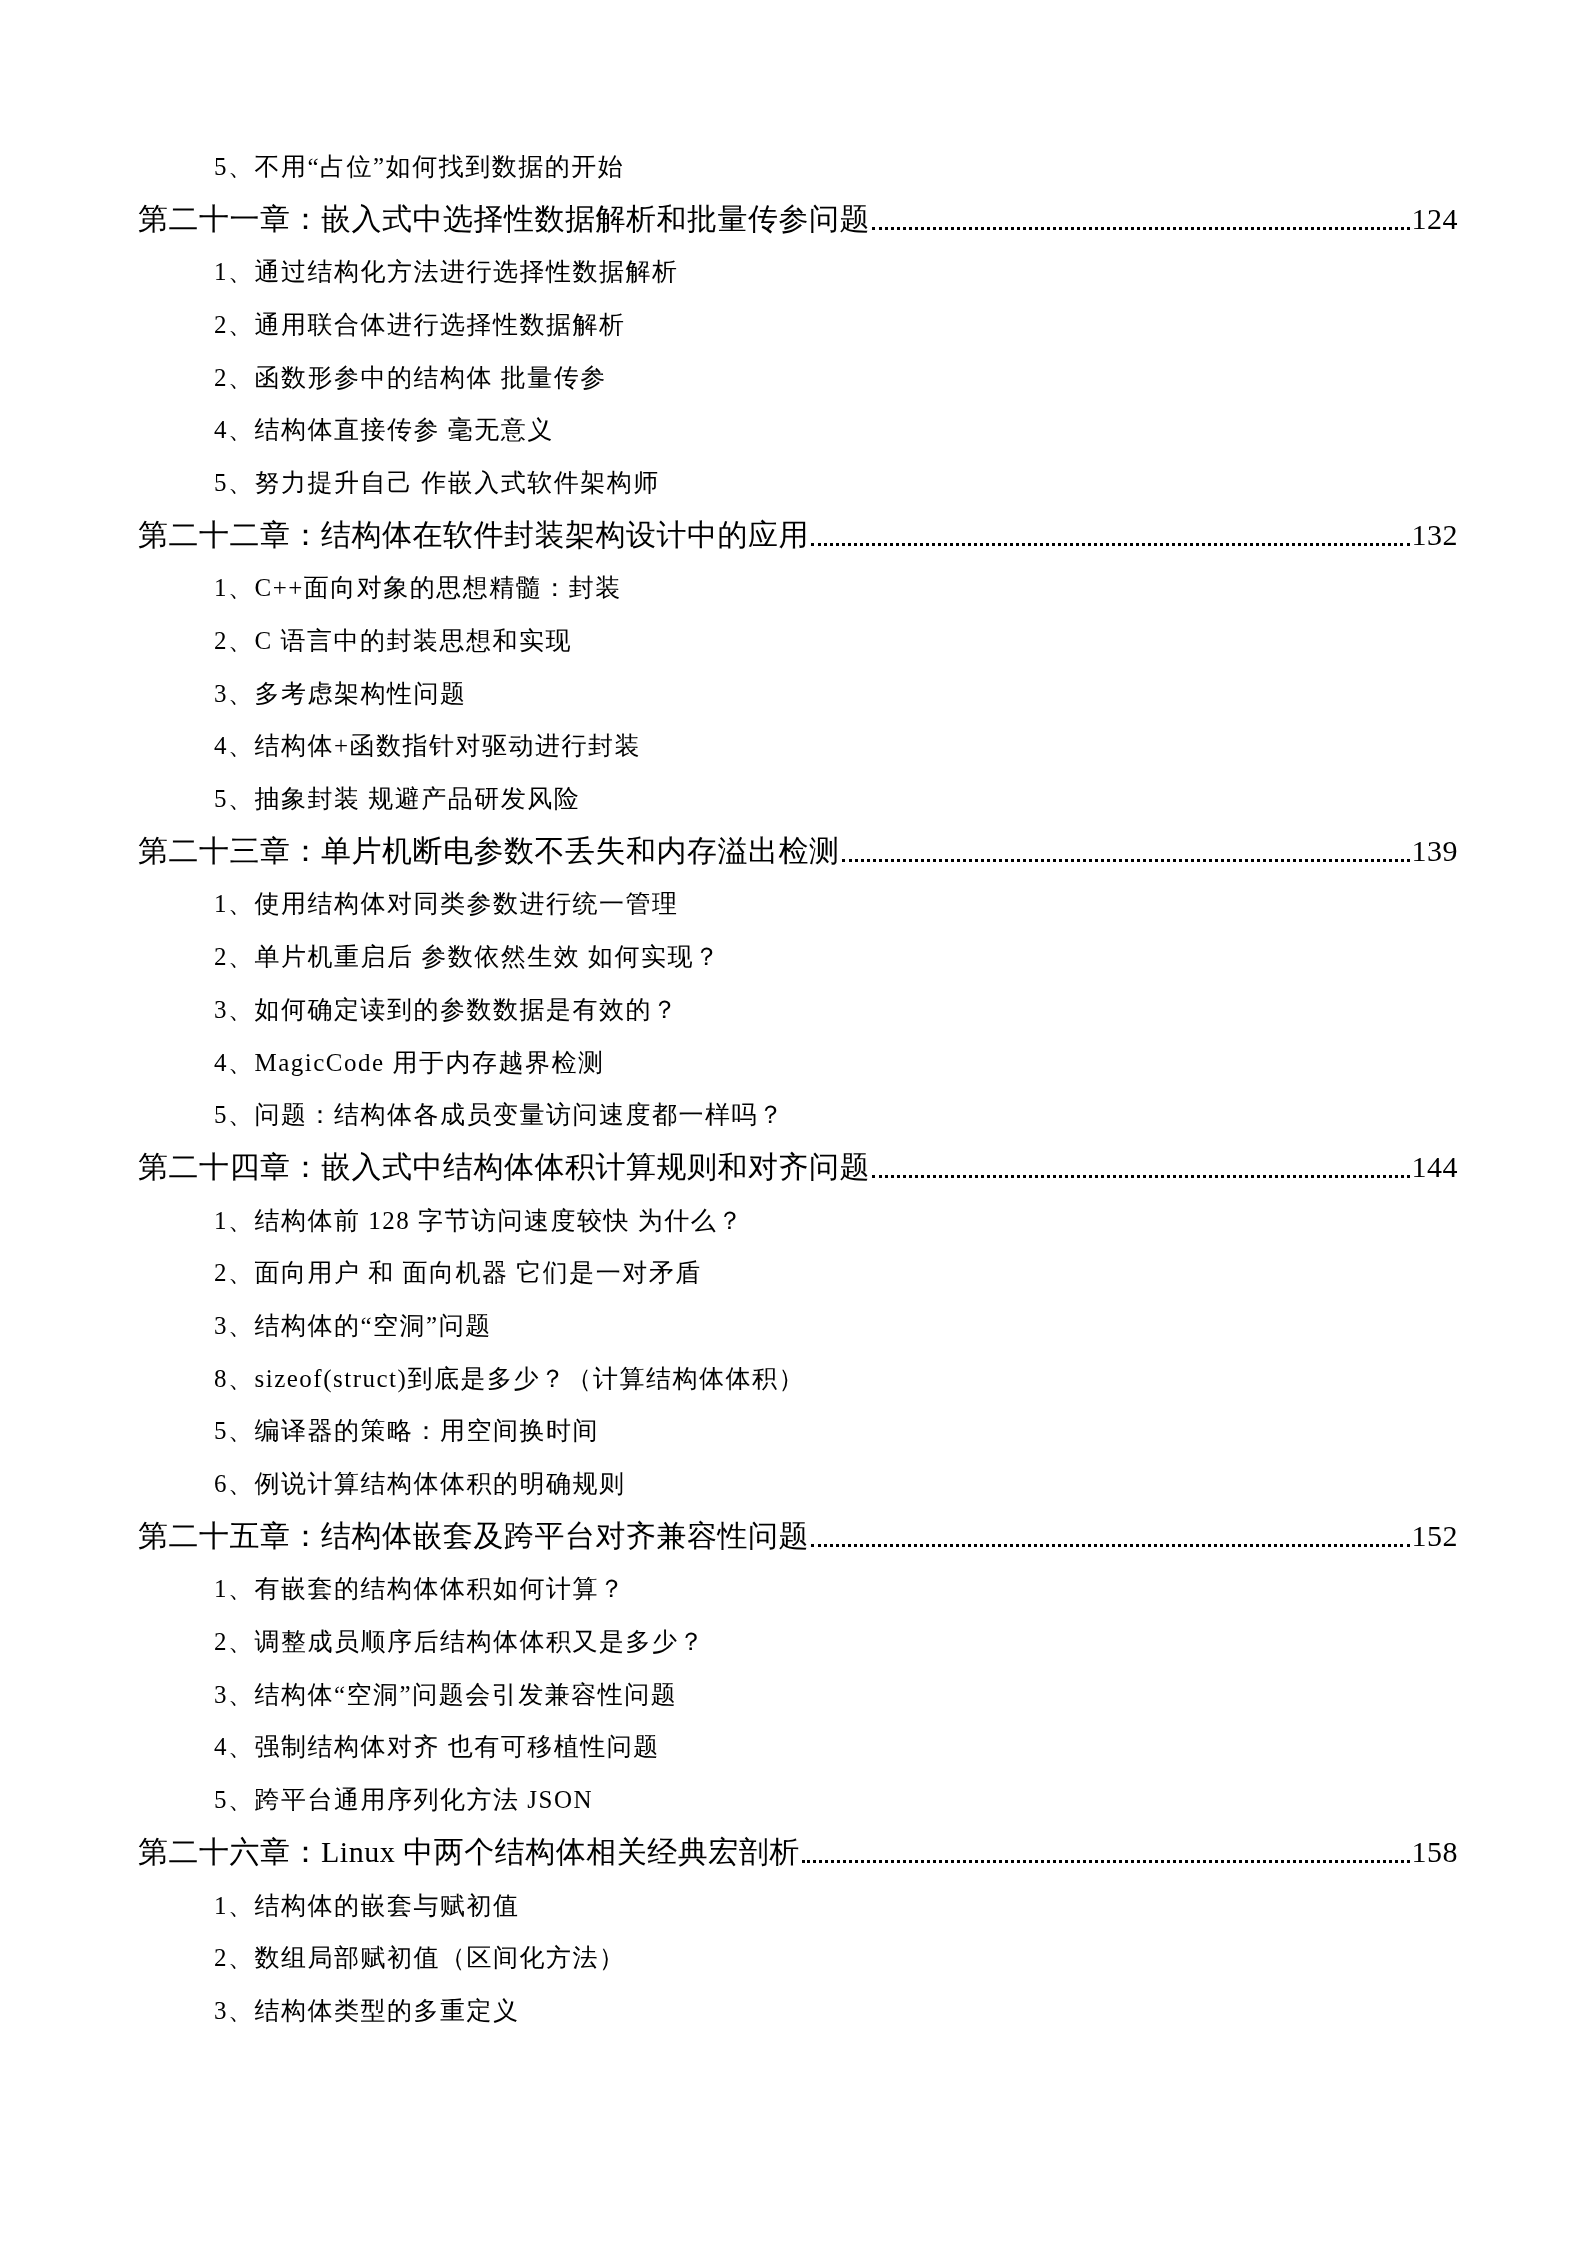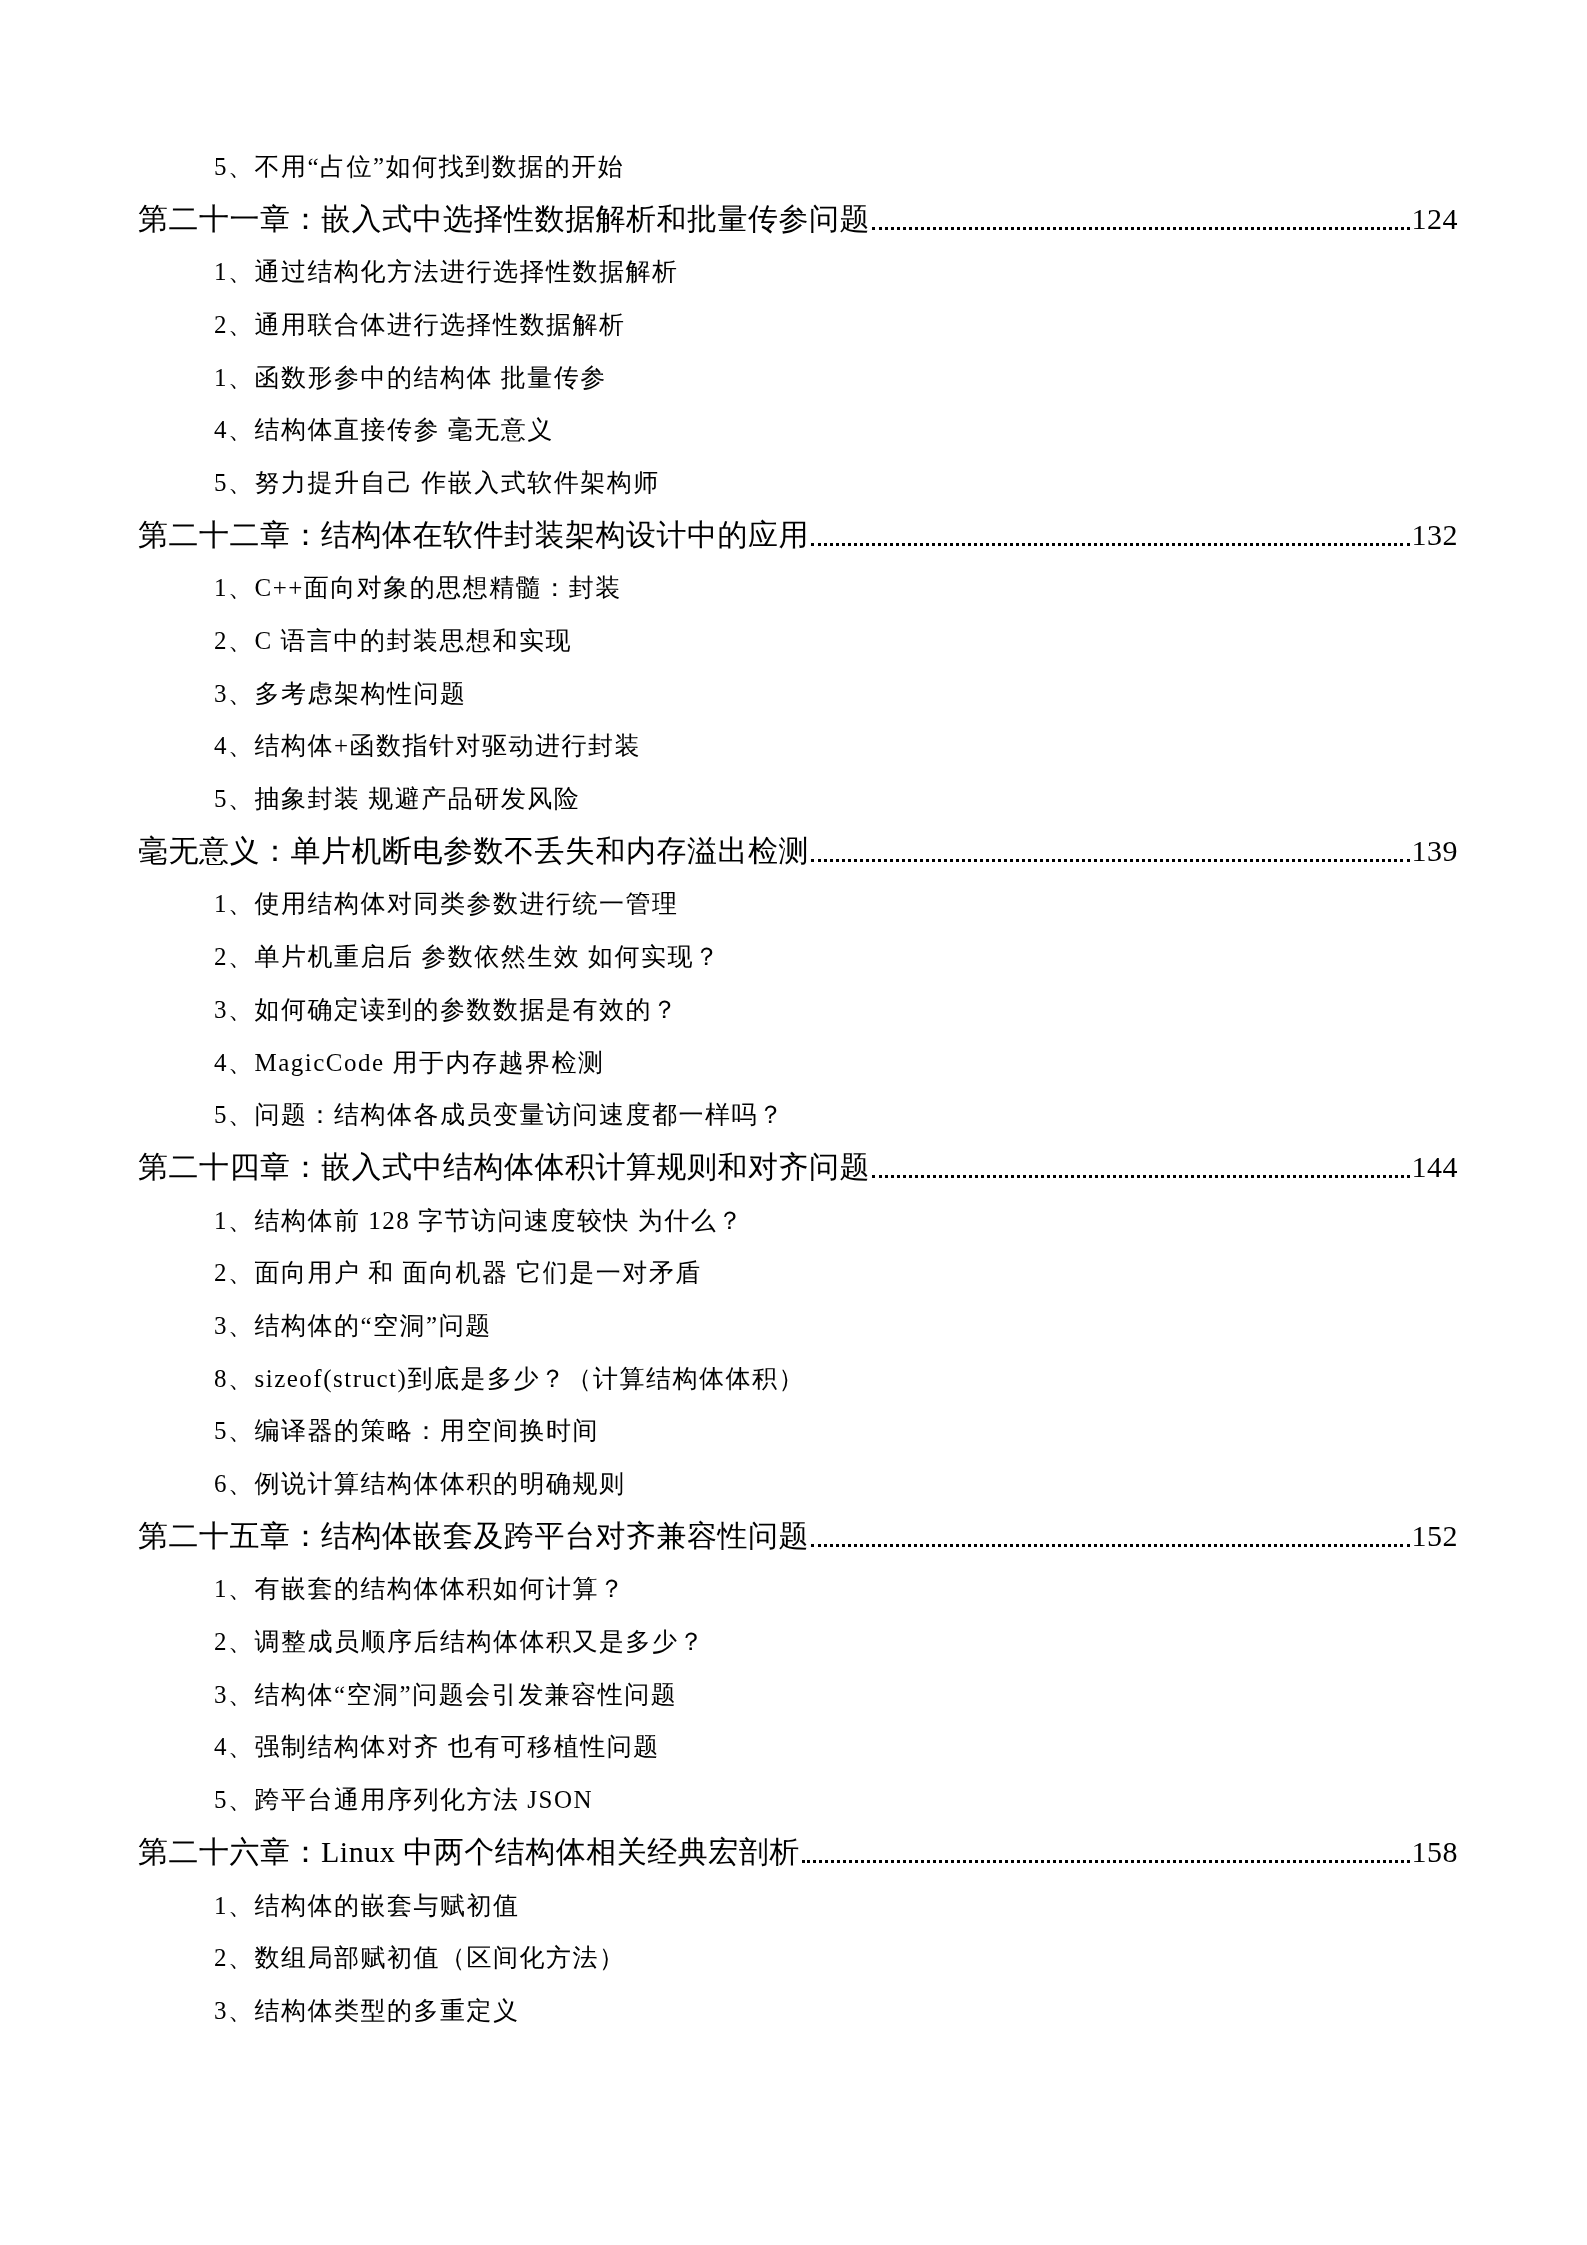--- a/index.html
+++ b/index.html
@@ -82,21 +82,21 @@
       <span class="leader"></span>
       <span class="page-num">124</span>
     </div>
     <div class="row section">
         <span>1、通过结构化方法进行选择性数据解析</span>
       </div>
     <div class="row section">
         <span>2、通用联合体进行选择性数据解析</span>
       </div>
     <div class="row section">
-        <span>1、函数形参中的结构体 批量传参</span>
+        <span>2、函数形参中的结构体 批量传参</span>
       </div>
     <div class="row section">
         <span>4、结构体直接传参 毫无意义</span>
       </div>
     <div class="row section">
         <span>5、努力提升自己 作嵌入式软件架构师</span>
       </div>
 
     <div class="row chapter">
       <span class="title">第二十二章：结构体在软件封装架构设计中的应用</span>
@@ -113,21 +113,21 @@
         <span>3、多考虑架构性问题</span>
       </div>
     <div class="row section">
         <span>4、结构体+函数指针对驱动进行封装</span>
       </div>
     <div class="row section">
         <span>5、抽象封装 规避产品研发风险</span>
       </div>
 
     <div class="row chapter">
-      <span class="title">毫无意义：单片机断电参数不丢失和内存溢出检测</span>
+      <span class="title">第二十三章：单片机断电参数不丢失和内存溢出检测</span>
       <span class="leader"></span>
       <span class="page-num">139</span>
     </div>
     <div class="row section">
         <span>1、使用结构体对同类参数进行统一管理</span>
       </div>
     <div class="row section">
         <span>2、单片机重启后 参数依然生效 如何实现？</span>
       </div>
     <div class="row section">

